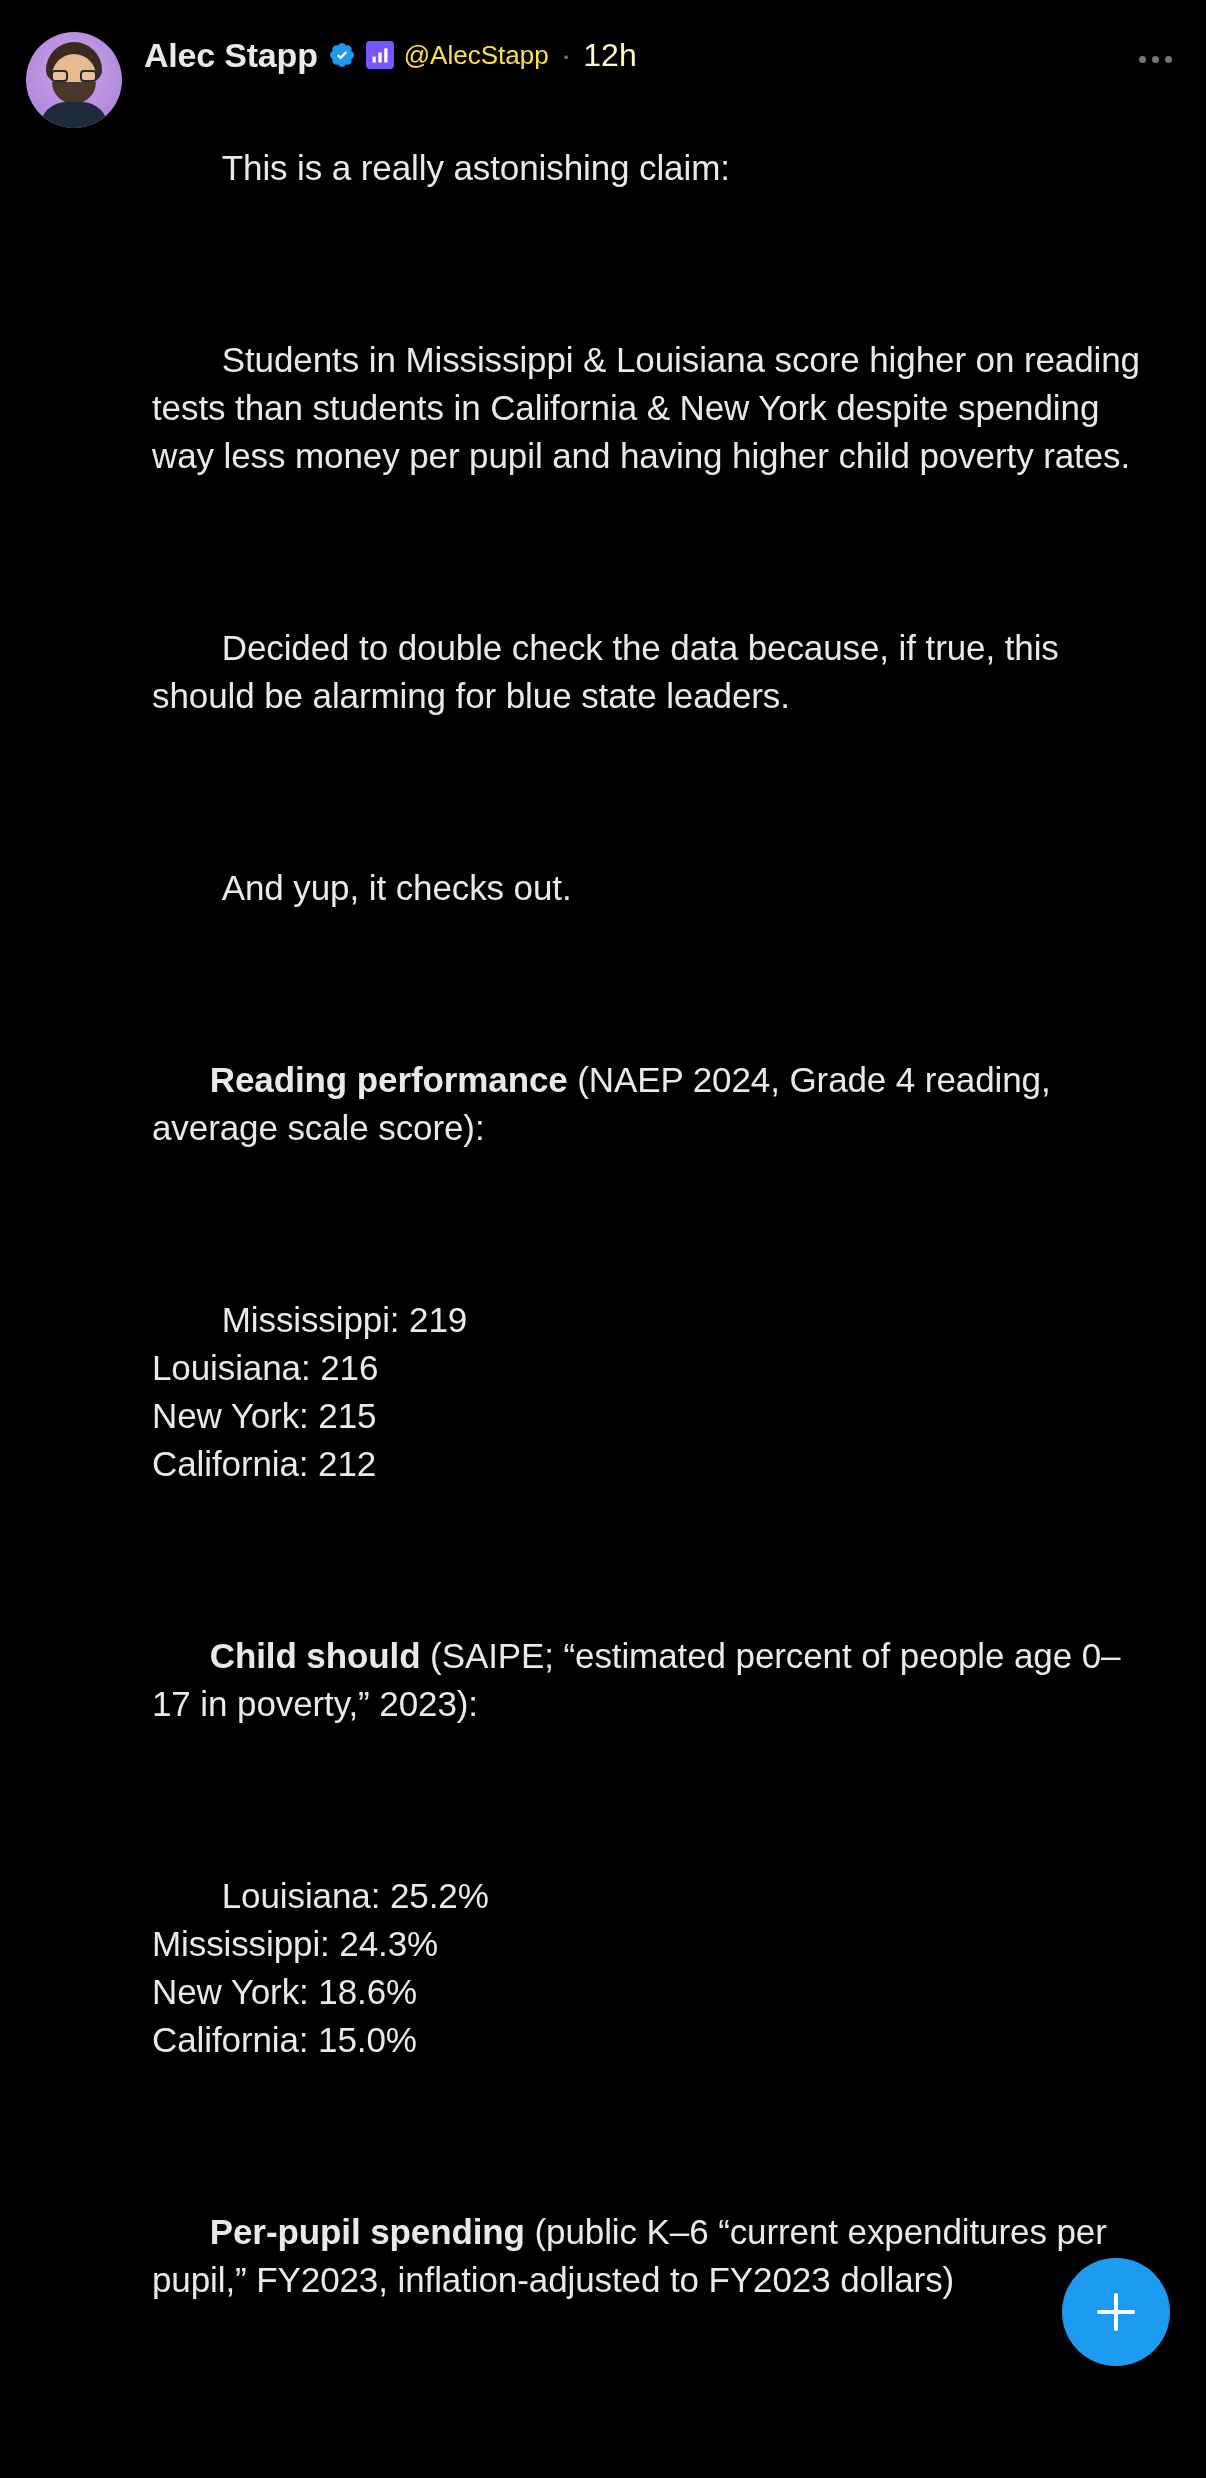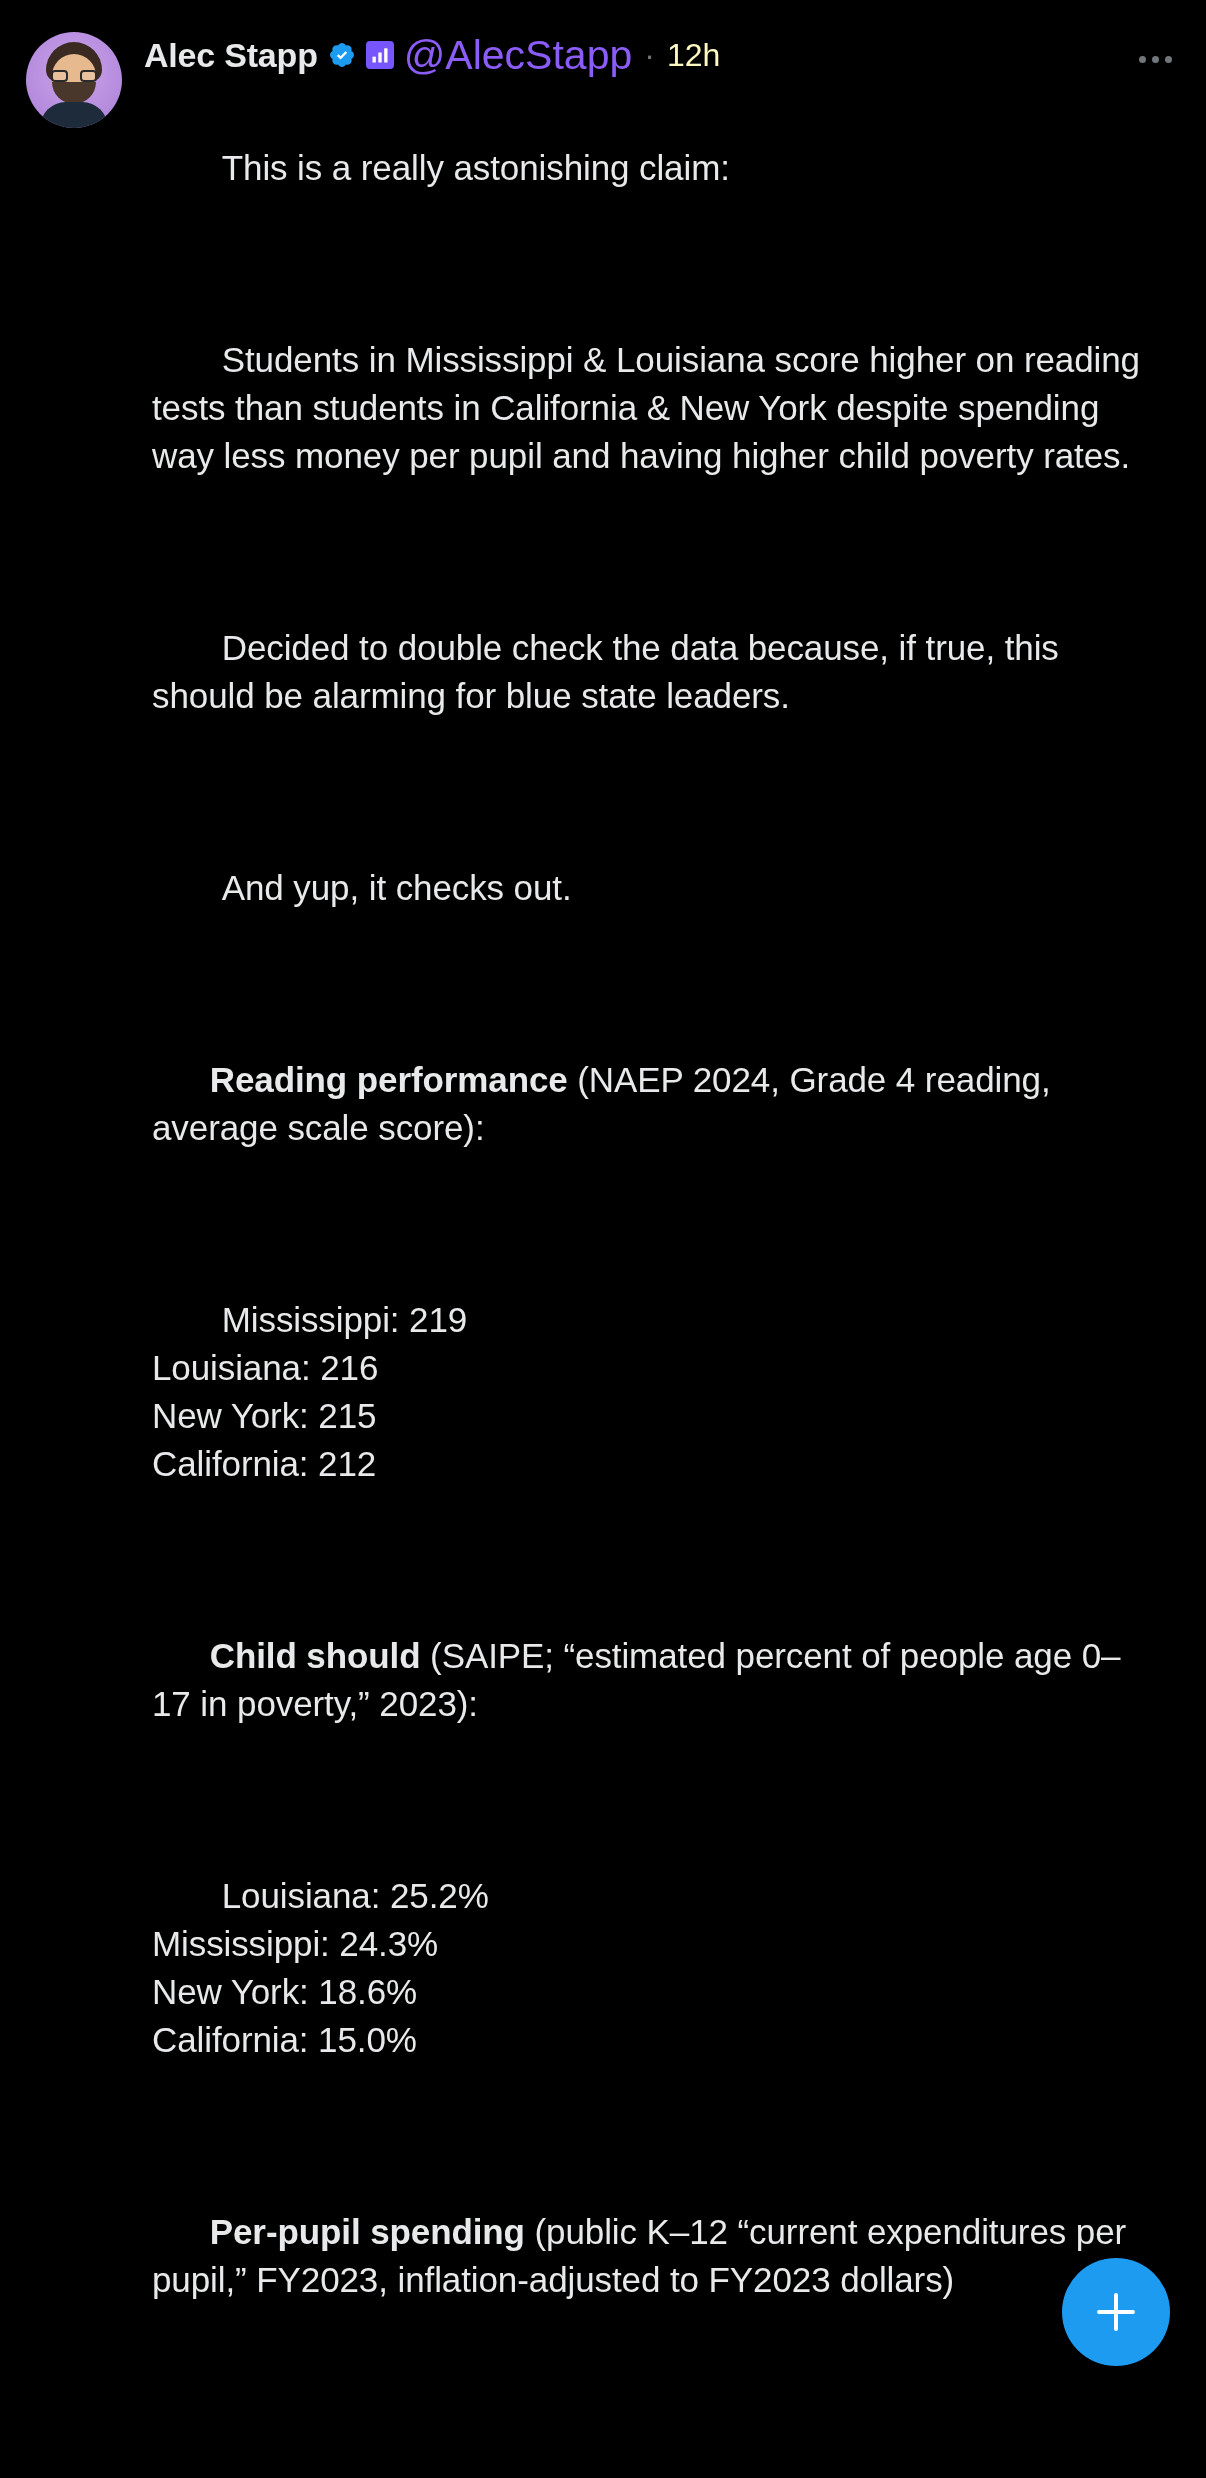--- a/index.html
+++ b/index.html
@@ -140,22 +140,22 @@
     flex: 0 0 28px;
     border-radius: 4px;
     background: #7856ff;
     display: inline-flex;
     align-items: center;
     justify-content: center;
   }
   .affiliate-badge svg { display: block; }
 
   .handle {
-    font-size: 41px;
-    color: #8b5cf6;
+    font-size: 26px;
+    color: #fde047;
     font-weight: 400;
   }
   .dot-sep {
     font-size: 32px;
     color: #71767b;
     padding: 0 2px;
   }
   .timestamp {
     font-size: 32px;
     color: #fef9c3;
@@ -305,21 +305,21 @@
 New York: 215
 California: 212</span>
       <span class="gap"></span>
       <b>Child should</b><span> (SAIPE; “estimated percent of people age 0–17 in poverty,” 2023):</span>
       <span class="gap"></span>
       <span class="para">Louisiana: 25.2%
 Mississippi: 24.3%
 New York: 18.6%
 California: 15.0%</span>
       <span class="gap"></span>
-      <b>Per-pupil spending</b><span> (public K–12 “current expenditures per pupil,” FY2023, inflation-adjusted to FY2023 dollars)</span>
+      <b>Per-pupil spending</b><span> (public K–6 “current expenditures per pupil,” FY2023, inflation-adjusted to FY2023 dollars)</span>
       <span class="gap"></span>
       <span class="para">New York: $29,588
 California: $18,568
 Louisiana: $14,822
 Mississippi: $12,238</span>
     </div>
   </div>
 
   <div class="fab">
     <span class="plus-h"></span>

